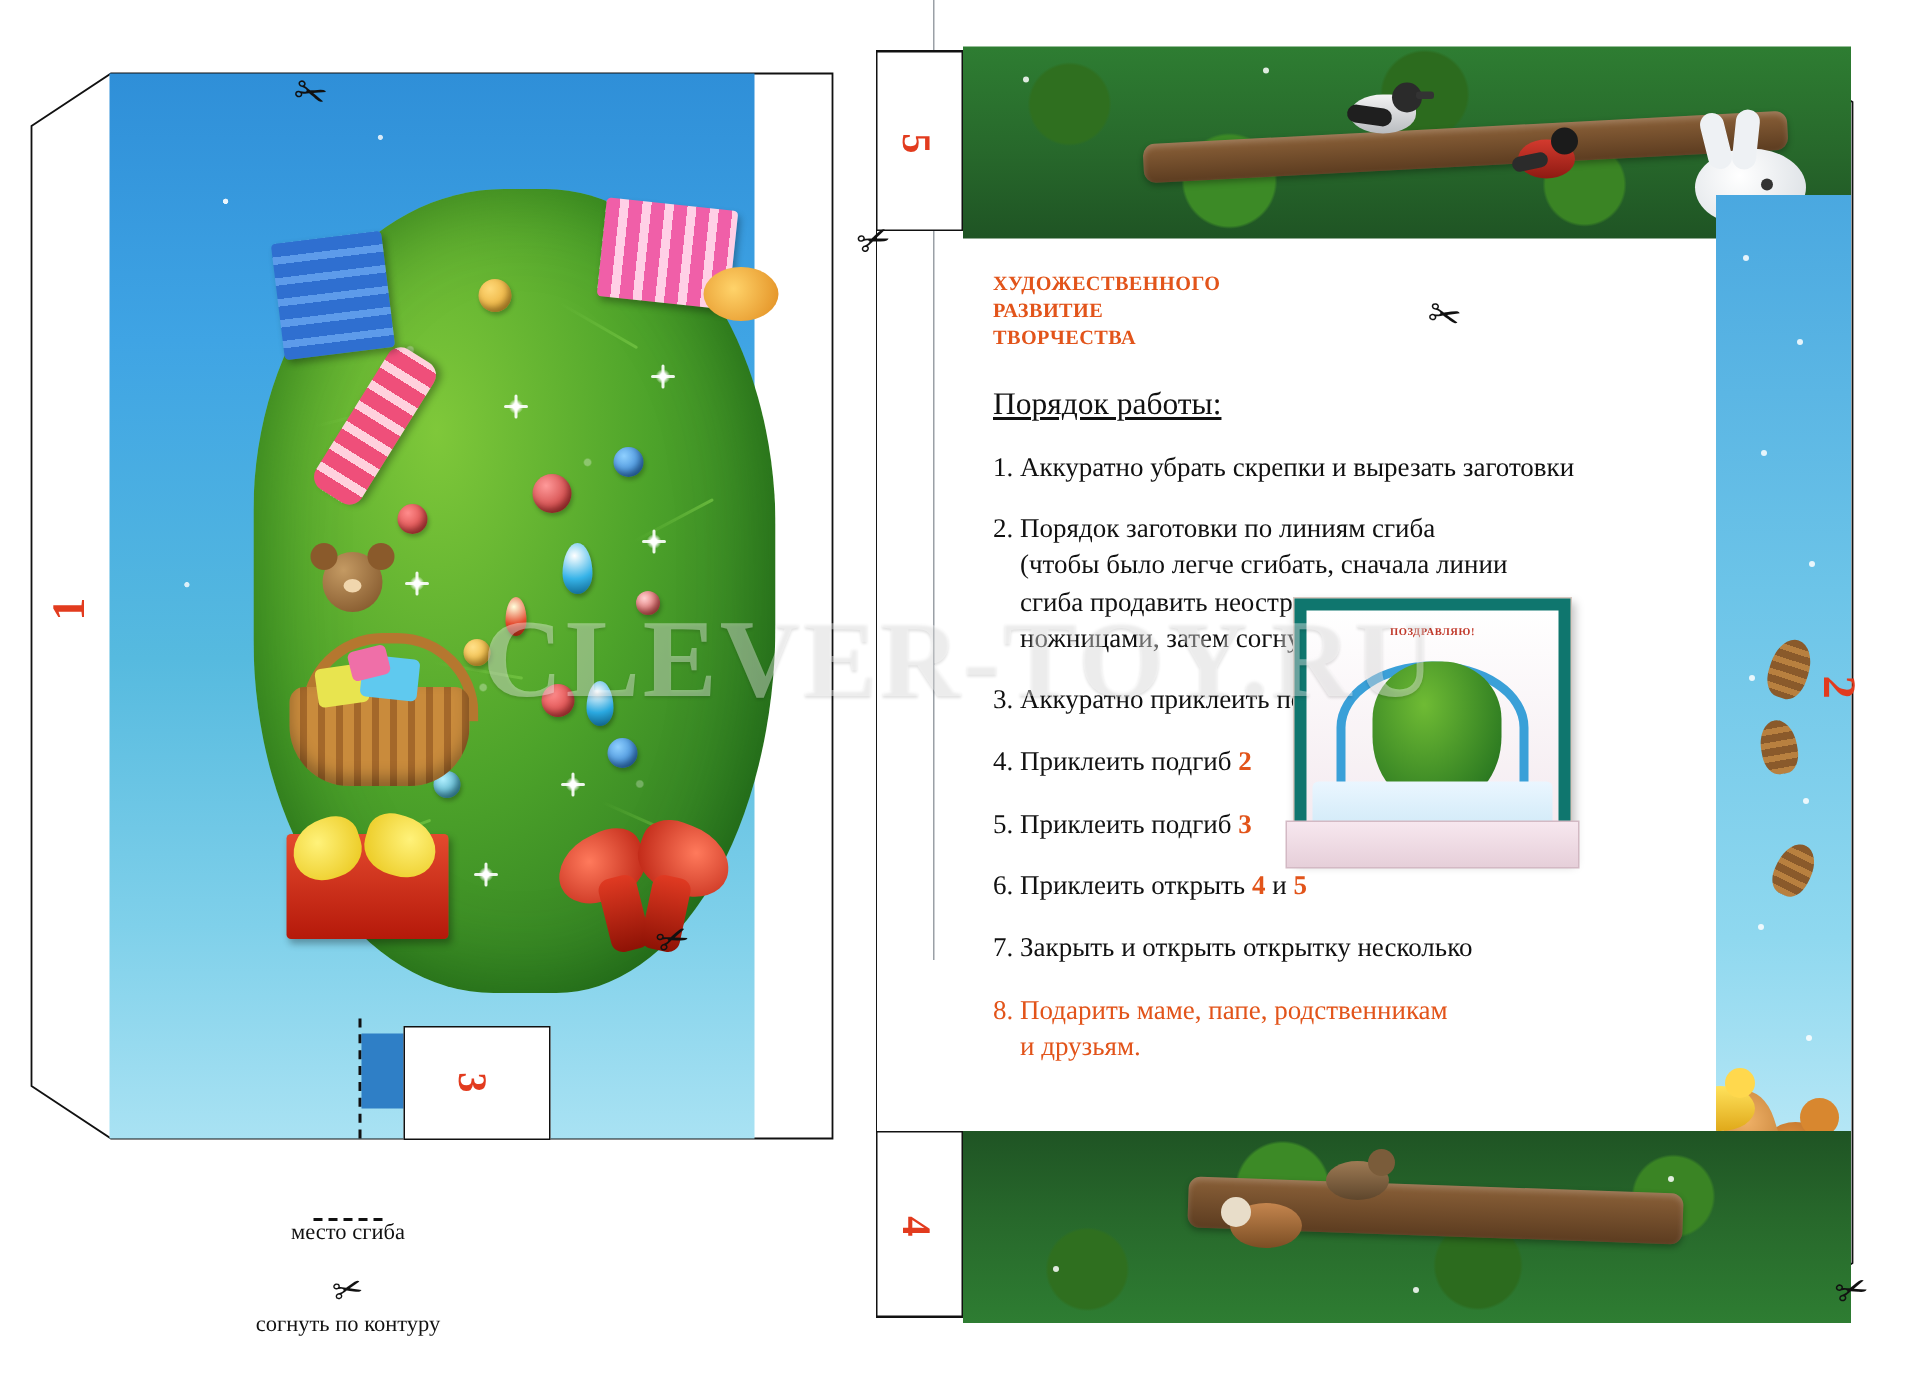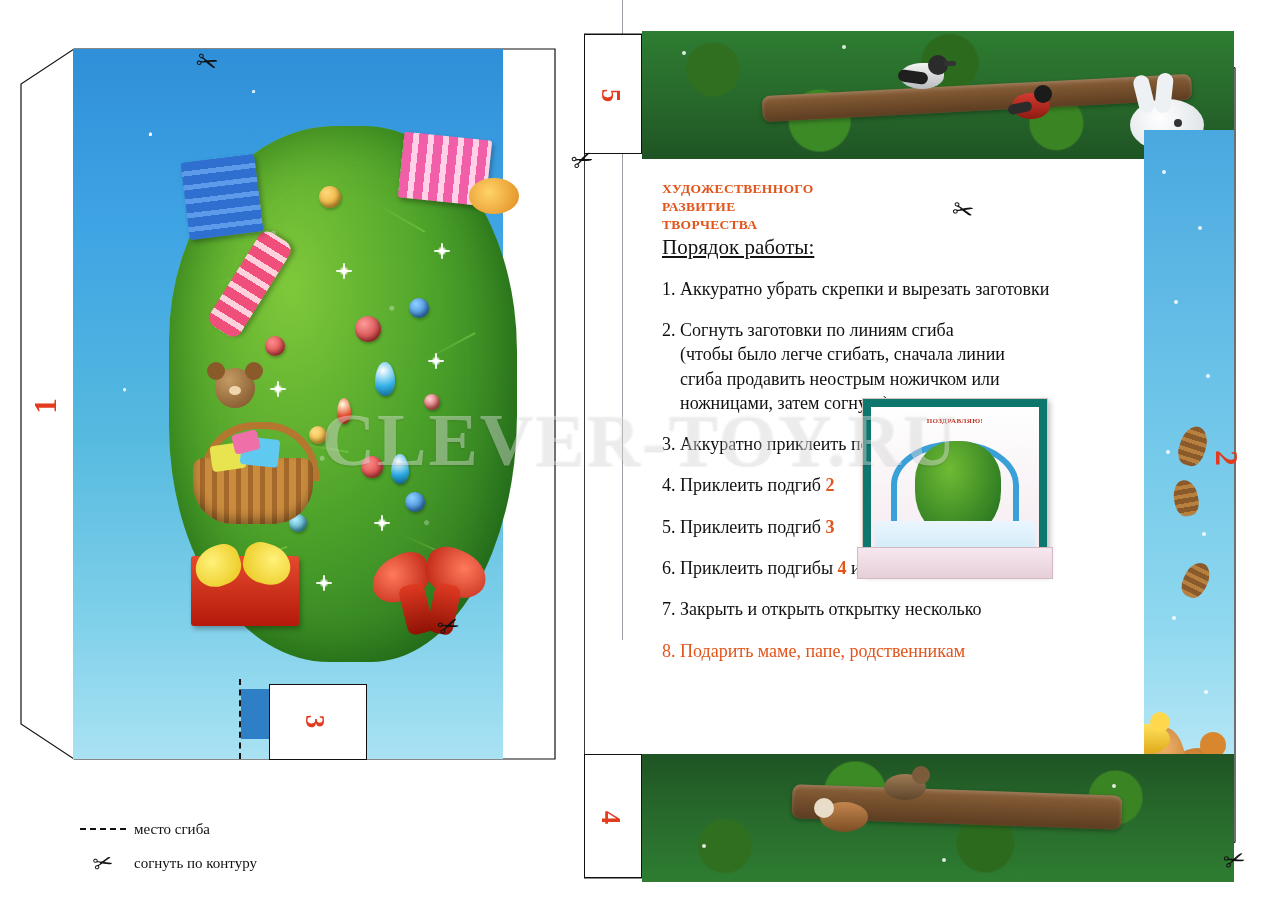--- a/index.html
+++ b/index.html
@@ -54,21 +54,21 @@
   .num{position:absolute;color:#e23b1e;font-weight:bold;font-family:"Liberation Serif",serif;}
   .num-rot-l{transform:rotate(-90deg);}
   .num-rot-r{transform:rotate(90deg);}
 
   .dashed-v{position:absolute;border-left:2px dashed #111;}
 
   .scissors{position:absolute;font-size:26px;line-height:1;color:#111;}
 
   
   .legend{position:absolute;left:72px;top:812px;width:320px;font-size:15px;}
-  .legend-row{display:flex;align-items:center;height:34px;}
+  .legend-row{display:flex;align-items:center;height:34px;flex-direction:column;}
   .legend-mark{width:62px;display:flex;align-items:center;justify-content:center;}
   .legend-dash{width:46px;border-top:2px dashed #111;}
   .legend-text{font-family:"Liberation Serif",serif;font-size:15px;color:#111;}
 
   
   .right-panel{position:absolute;left:584px;top:30px;width:652px;height:852px;}
 
   .band{position:absolute;overflow:hidden;}
   .band-top{left:58px;top:1px;width:592px;height:128px;
     background:
@@ -86,21 +86,21 @@
       linear-gradient(180deg,#1f5424 0%, #27682b 45%, #2e7d32 100%);}
   .band-right{left:560px;top:100px;width:90px;height:660px;
     background:linear-gradient(180deg,#4aa8e0 0%, #6cc4e8 40%, #8fd8ef 75%, #bfeaf7 100%);}
   .branch{position:absolute;background:linear-gradient(180deg,#8a6038,#5c3c20);border-radius:8px;
     box-shadow:inset 0 2px 4px rgba(255,255,255,.2), 0 2px 4px rgba(0,0,0,.3);}
   .snowdot{position:absolute;width:4px;height:4px;border-radius:50%;background:#fff;opacity:.85;}
 
   .instructions{position:absolute;left:78px;top:150px;width:420px;}
   .title-red{color:#e2541a;font-weight:bold;font-size:13.5px;line-height:1.35;
     font-family:"Liberation Serif",serif;letter-spacing:.3px;}
-  .subtitle{font-size:21px;text-decoration:underline;
+  .subtitle{margin-top:22px;font-size:21px;text-decoration:underline;
     font-family:"Liberation Serif",serif;}
   .step{margin-top:17px;font-size:18px;line-height:1.35;font-family:Liberation Serif, serif;}
   .step .idx{display:inline;}
   .step .sub{display:block;padding-left:18px;}
   .rednum{color:#e2541a;font-weight:bold;}
   .redtext{color:#e2541a;}
 
   .thumb{position:absolute;left:862px;top:398px;width:186px;height:176px;}
   .thumb-card{position:absolute;inset:0;background:#0f766e;border:1px solid #d7c7bf;
     box-shadow:2px 3px 6px rgba(0,0,0,.25);}
@@ -334,21 +334,21 @@
 
       <div class="subtitle">Порядок работы:</div>
 
       <div class="step">
         <span class="idx">1.</span>
         <span>Аккуратно убрать скрепки и вырезать заготовки</span>
       </div>
 
       <div class="step">
         <span class="idx">2.</span>
-        <span>Согнуть заготовки по линиям сгиба</span>
+        <span>Порядок заготовки по линиям сгиба</span>
         <span class="sub">(чтобы было легче сгибать, сначала линии</span>
         <span class="sub">сгиба продавить неострым ножичком или</span>
         <span class="sub">ножницами, затем согнуть)</span>
       </div>
 
       <div class="step">
         <span class="idx">3.</span>
         <span>Аккуратно приклеить подгиб</span>
         <span class="rednum">1</span>
       </div>
@@ -360,34 +360,35 @@
       </div>
 
       <div class="step">
         <span class="idx">5.</span>
         <span>Приклеить подгиб</span>
         <span class="rednum">3</span>
       </div>
 
       <div class="step">
         <span class="idx">6.</span>
-        <span>Приклеить подгибы</span>
+        <span>Приклеить открыть</span>
         <span class="rednum">4</span>
         <span>и</span>
         <span class="rednum">5</span>
       </div>
 
       <div class="step">
         <span class="idx">7.</span>
         <span>Закрыть и открыть открытку несколько</span>
       </div>
 
       <div class="step redtext">
         <span class="idx">8.</span>
         <span>Подарить маме, папе, родственникам</span>
+        <span class="sub">и друзьям.</span>
       </div>
     </div>
   </div>
 
   <div class="thumb">
     <div class="thumb-card">
       <div class="thumb-inner">
         <div class="thumb-arch"></div>
         <div class="thumb-tree"></div>
         <div class="thumb-snow"></div>

